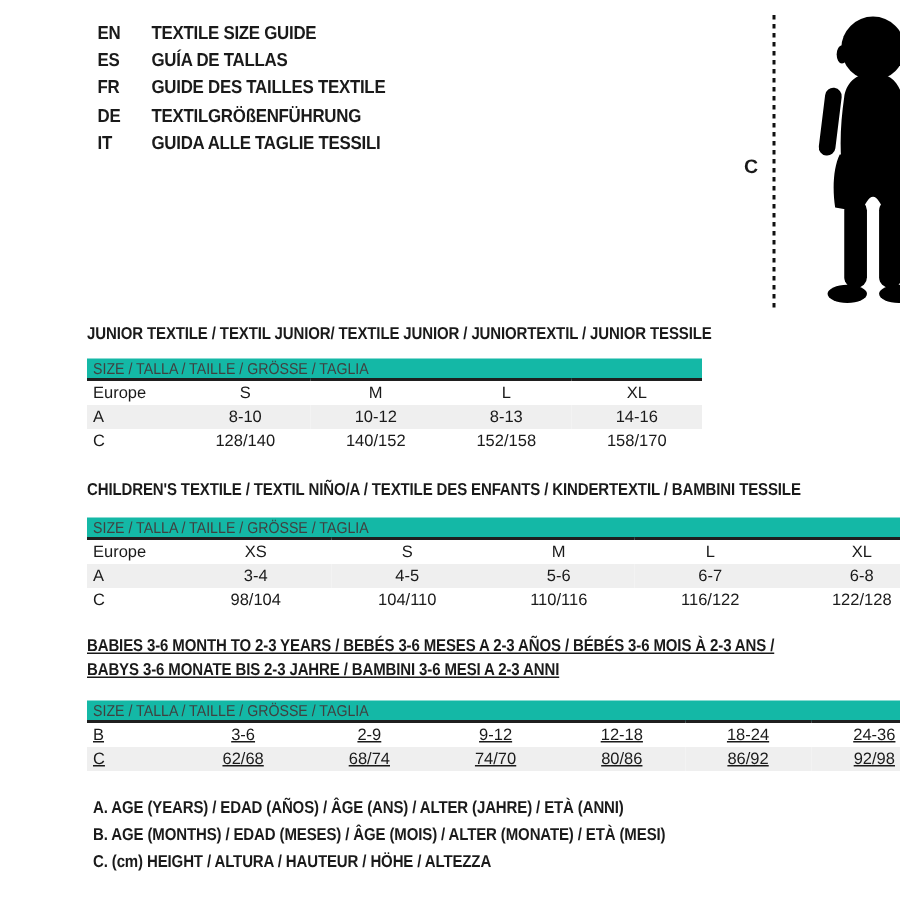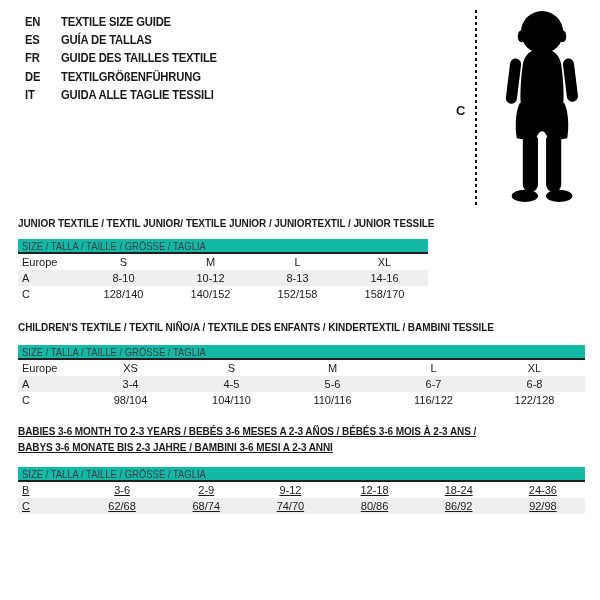--- a/index.html
+++ b/index.html
@@ -4,21 +4,21 @@
 <style>
   html, body { margin: 0; padding: 0; }
   body {
     width: 600px; height: 600px;
     background: #ffffff;
     font-family: "Liberation Sans", sans-serif;
     color: #1a1a1a;
     position: relative;
     overflow: hidden;
   }
-  .canvas { position: absolute; inset: 0; }
+  .canvas { position: absolute; inset: 0; margin-left: 40px; }
 
   
   .lang-list { position: absolute; top: 13px; left: 25px; }
   .lang-row {
     display: flex; font-weight: 700; font-size: 12.5px; line-height: 18.2px;
     white-space: nowrap; transform: scaleX(0.9); transform-origin: 0 0;
     letter-spacing: -0.2px;
   }
   .lang-code { width: 40px; flex: none; }
 
@@ -225,14 +225,19 @@
           <td>68/74</td>
           <td>74/70</td>
           <td>80/86</td>
           <td>86/92</td>
           <td>92/98</td>
         </tr>
       </tbody>
     </table>
   </div>
 
+  <div class="legend">
+    <div class="legend-line">A. AGE (YEARS) / EDAD (AÑOS) / ÂGE (ANS) / ALTER (JAHRE) / ETÀ (ANNI)</div>
+    <div class="legend-line">B. AGE (MONTHS) / EDAD (MESES) / ÂGE (MOIS) / ALTER (MONATE) / ETÀ (MESI)</div>
+    <div class="legend-line">C. (cm) HEIGHT / ALTURA / HAUTEUR / HÖHE / ALTEZZA</div>
+  </div>
 
 </div>
 
 </body></html>

